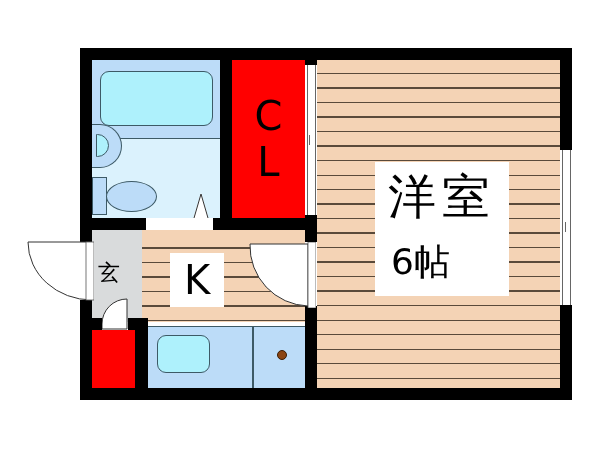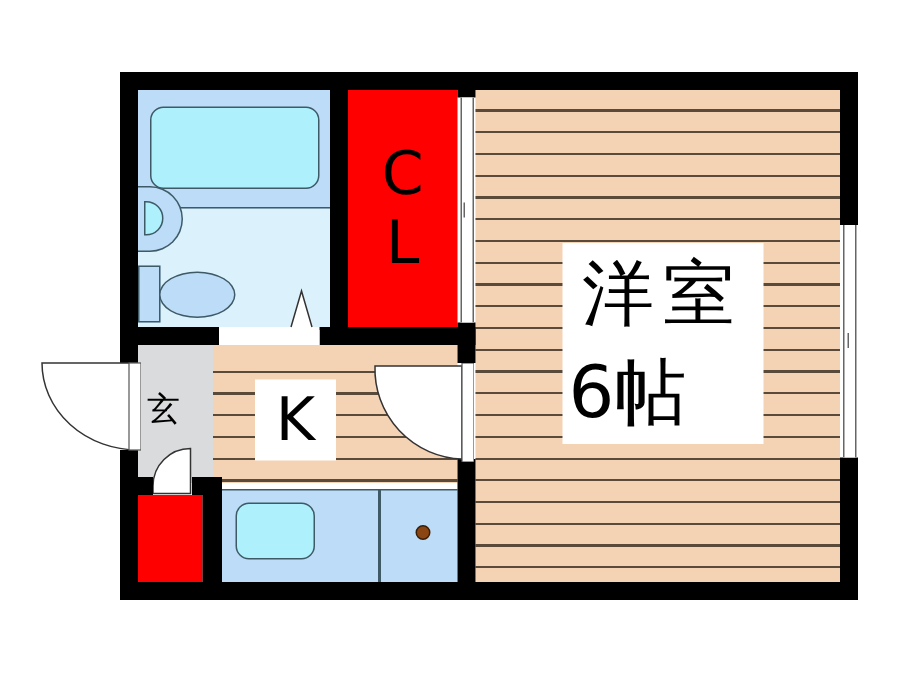--- a/index.html
+++ b/index.html
@@ -19,21 +19,21 @@
   .big-text { font-family: "DejaVu Sans", sans-serif; color: #000; }
 </style>
 </head>
 <body>
 
 <div class="abs" style="left:0;top:0;width:600px;height:450px;">
 
   <div class="abs floor-wood" style="left:317px;top:60px;width:243px;height:328px;"></div>
   <div class="abs label-box" style="left:375px;top:162px;width:134px;height:134px;flex-direction:column;gap:10px;">
     <div class="big-text" style="font-size:48px;line-height:56px;letter-spacing:6px;">洋室</div>
-    <div class="big-text" style="font-size:48px;line-height:56px;align-self:flex-start;margin-left:4px;">6帖</div>
+    <div class="big-text" style="font-size:36px;line-height:56px;align-self:flex-start;margin-left:16px;">6帖</div>
   </div>
 
   <div class="abs bath-light" style="left:92px;top:60px;width:128px;height:158px;"></div>
   <div class="abs bath-blue" style="left:92px;top:60px;width:128px;height:79px;border-bottom:1.5px solid #3d5a66;"></div>
   <div class="abs cyan" style="left:100px;top:71px;width:113px;height:55px;"></div>
   <div class="abs" style="left:86px;top:124px;width:36px;height:44px;background:#bcdcf8;border:1.5px solid #3d5a66;border-radius:0 22px 22px 0;border-left:none;">
     <div class="abs" style="left:10px;top:9px;width:13px;height:23px;background:#aef1fc;border:1.5px solid #3d5a66;border-radius:0 12px 12px 0;"></div>
   </div>
   <div class="abs bath-blue" style="left:92px;top:177px;width:15px;height:38px;border:1.5px solid #3d5a66;"></div>
   <div class="abs bath-blue" style="left:106px;top:181px;width:51px;height:31px;border:1.5px solid #3d5a66;border-radius:50%;"></div>

